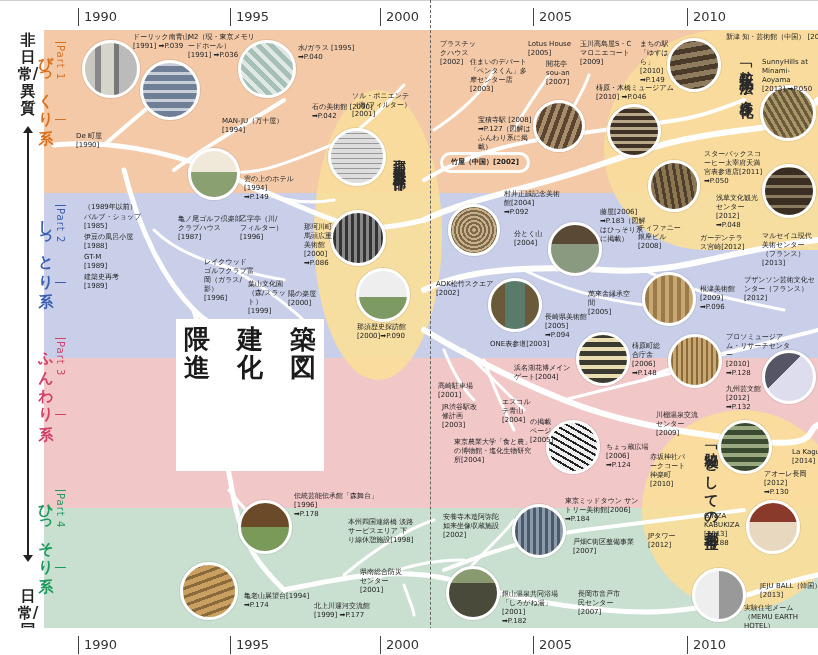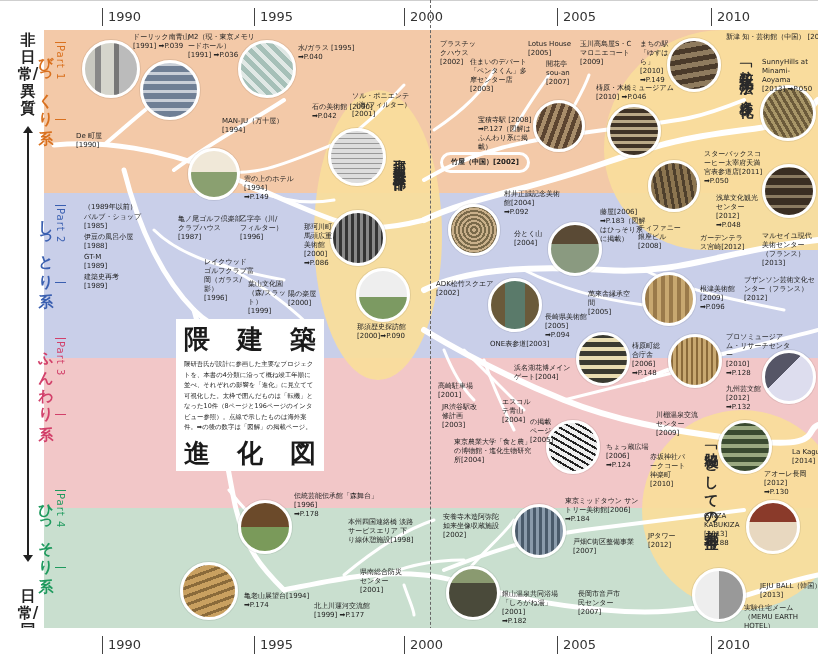--- a/index.html
+++ b/index.html
@@ -3,21 +3,21 @@
 <meta charset="utf-8">
 <style>
   * { box-sizing: border-box; margin: 0; padding: 0; }
   html, body { width: 818px; height: 655px; overflow: hidden; background: #ffffff; }
   body { font-family: "DejaVu Sans", sans-serif; color: #1a1a1a; position: relative; }
 
   .topline { position: absolute; left: 0; top: 0; width: 818px; height: 1px; background: #cfcfcf; }
   .axis-row { position: absolute; left: 0; width: 818px; height: 30px; background: #fff; }
   .axis-row.top { top: 2px; }
   .axis-row.bottom { top: 628px; }
-  .year { position: absolute; font-size: 13px; color: #333; padding-left: 5px; border-left: 1.5px solid #444; height: 18px; line-height: 18px; margin-left: 24px; }
+  .year { position: absolute; font-size: 13px; color: #333; padding-left: 5px; border-left: 1.5px solid #444; height: 18px; line-height: 18px; }
   .axis-row.top .year { top: 6px; }
   .axis-row.bottom .year { top: 8px; }
 
   .bands { position: absolute; left: 44px; top: 30px; width: 774px; height: 598px; overflow: hidden; }
   .band { position: absolute; left: 0; width: 774px; }
   .band.p1 { top: 0; height: 163px; background: #f3c9a8; }
   .band.p2 { top: 163px; height: 165px; background: #c9cfe9; }
   .band.p3 { top: 328px; height: 150px; background: #f2c7c8; }
   .band.p4 { top: 478px; height: 120px; background: #c9dfcf; }
 
@@ -246,21 +246,20 @@
 <div class="lbl" style="left:704px;top:512px;white-space:normal;width:40px"><span>GINZA KABUKIZA</span><br><span>[2013]</span><br><span>➡P.188</span></div>
 <div class="lbl" style="left:760px;top:582px"><span>JEJU BALL（韓国）</span><br><span>[2013]</span></div>
 <div class="lbl" style="left:744px;top:604px;white-space:normal;width:74px"><span>実験住宅メーム（MEMU EARTH HOTEL）</span><br><span>[2011]</span><span>➡P.186</span></div>
 
 <div class="title-card">
   <div class="big">
     <span>隈</span>
     <span>建</span>
     <span>築</span>
   </div>
-  <div class="desc">隈研吾氏が設計に参画した主要なプロジェクトを、本書の4分類に沿って概ね竣工年順に並べ、それぞれの影響を「進化」に見立てて可視化した。太枠で囲んだものは「転機」となった10件（8ページと196ページのインタビュー参照）。点線で示したものは海外案件。➡の後の数字は「図解」の掲載ページ。</div>
   <div class="big">
     <span>進</span>
     <span>化</span>
     <span>図</span>
   </div>
 </div>
 
 <div class="axis-row bottom">
   <span class="year" style="left:78px">1990</span>
   <span class="year" style="left:230px">1995</span>

